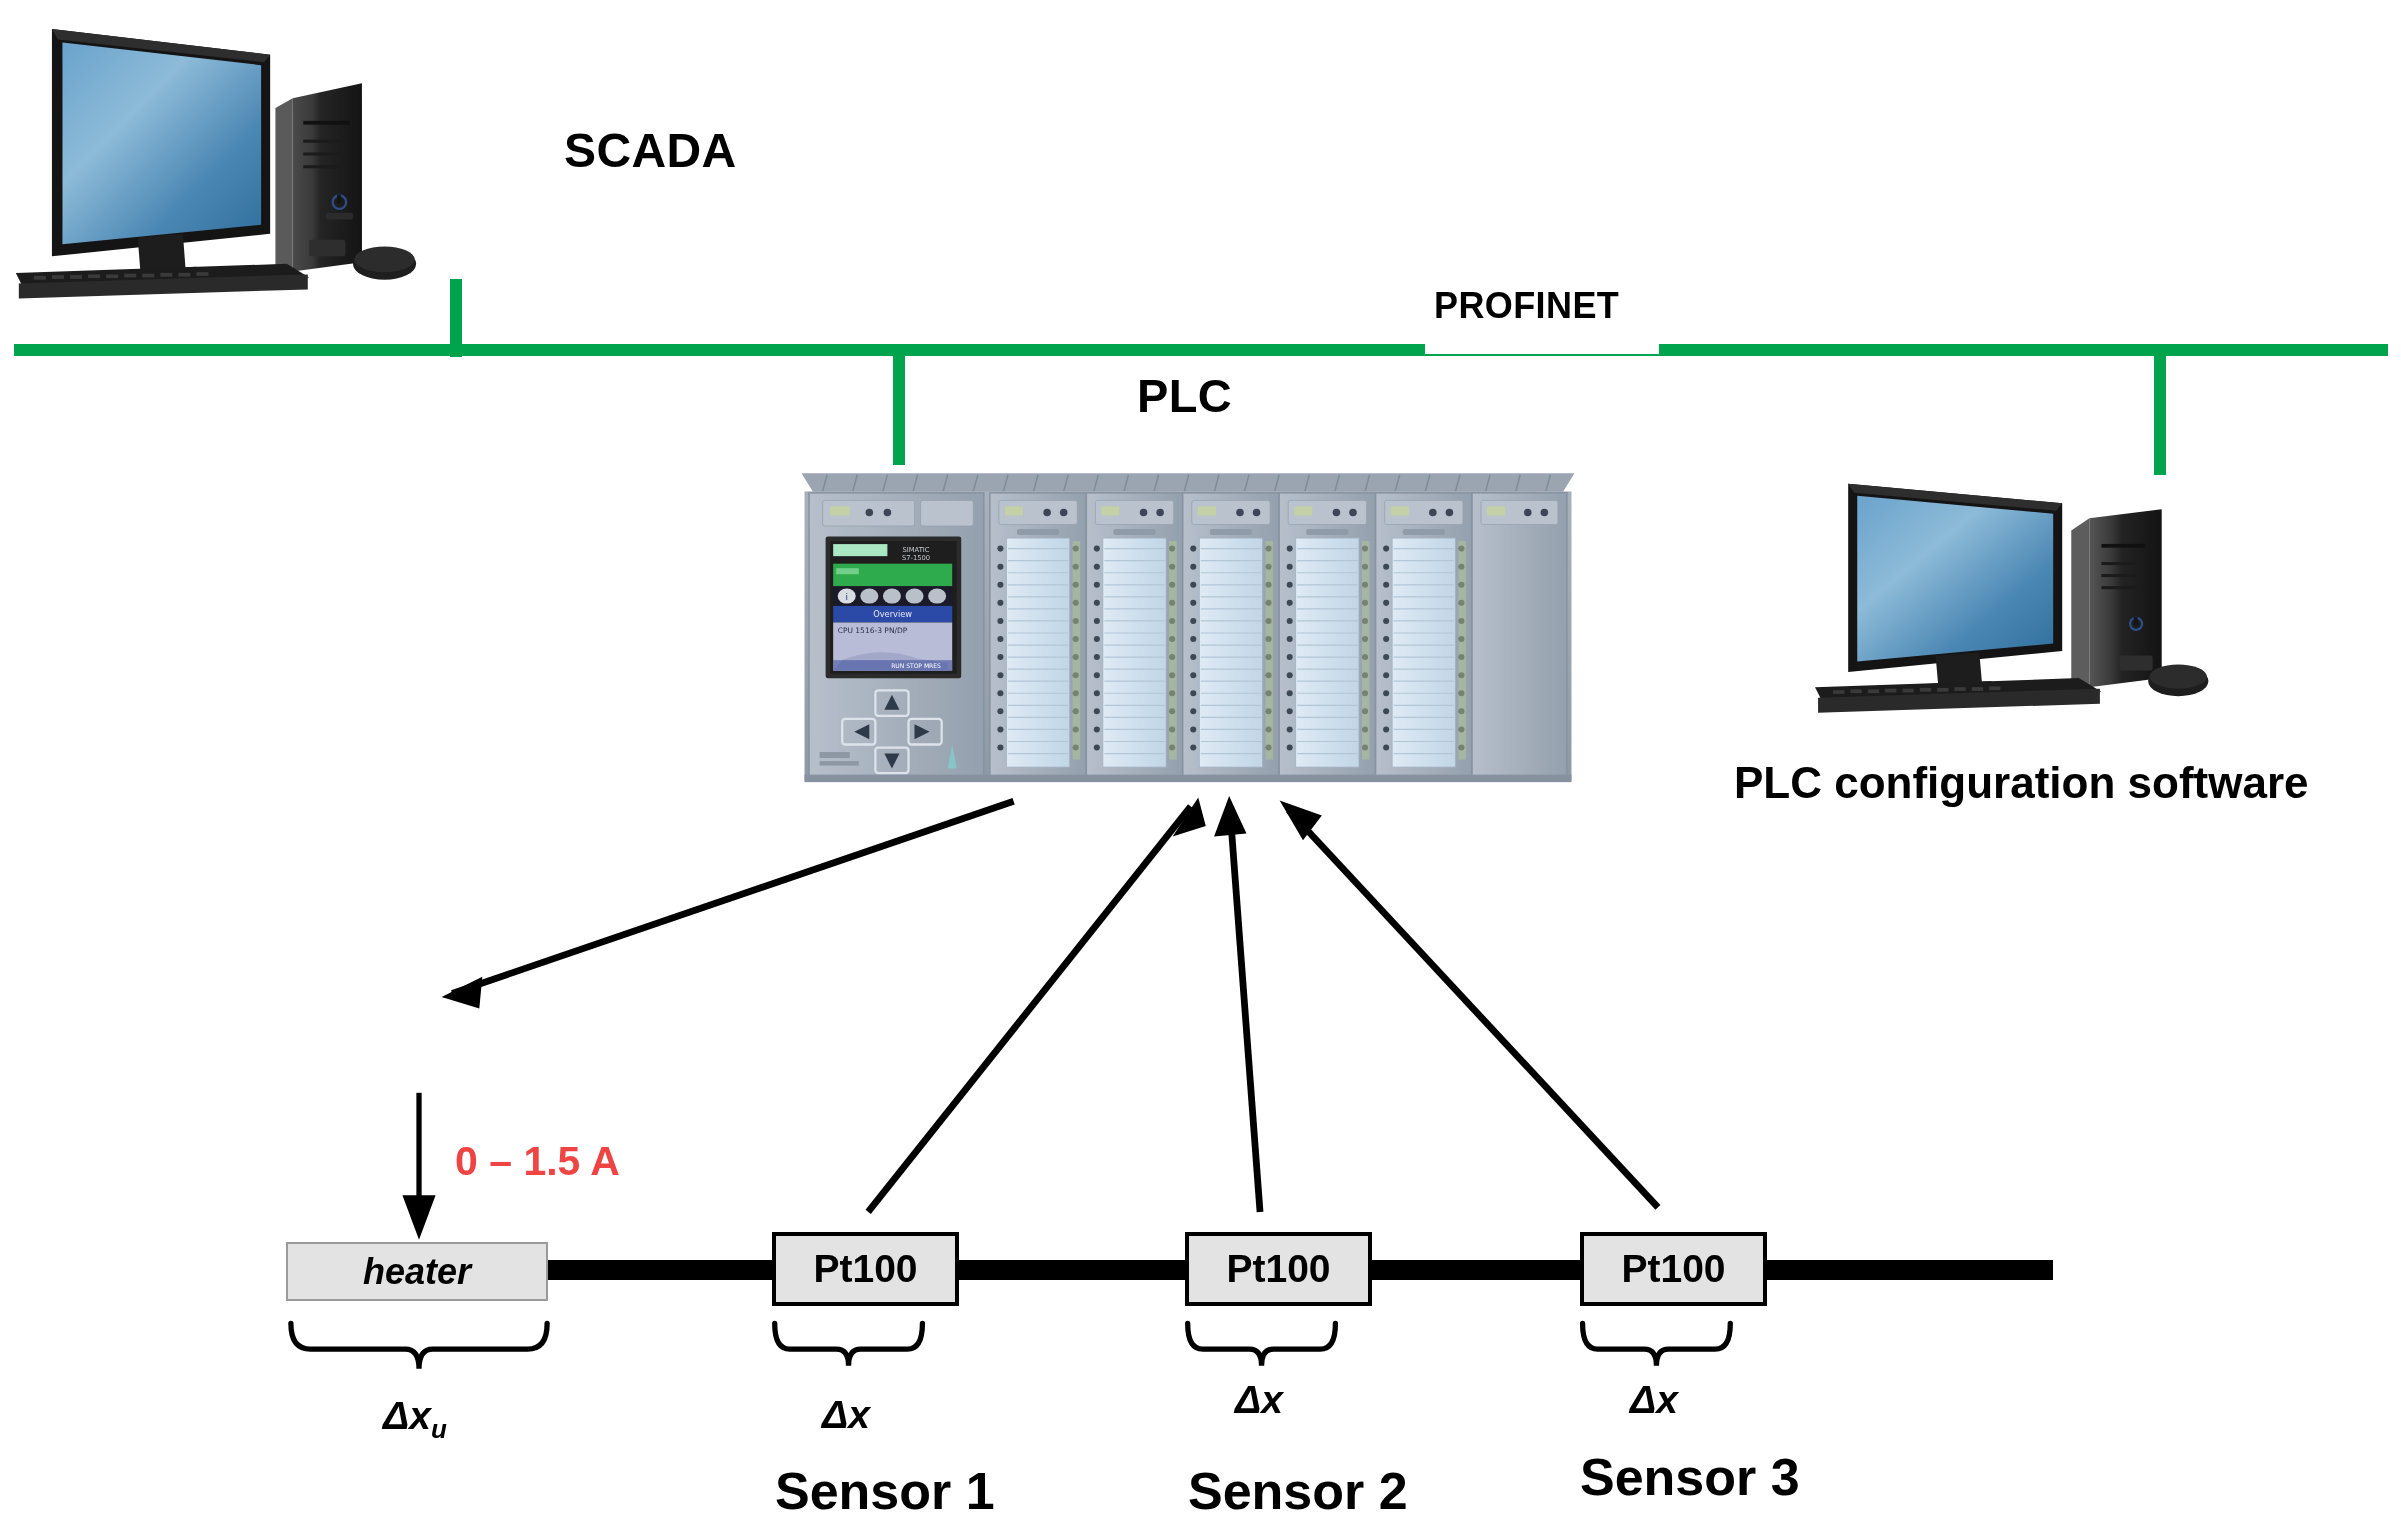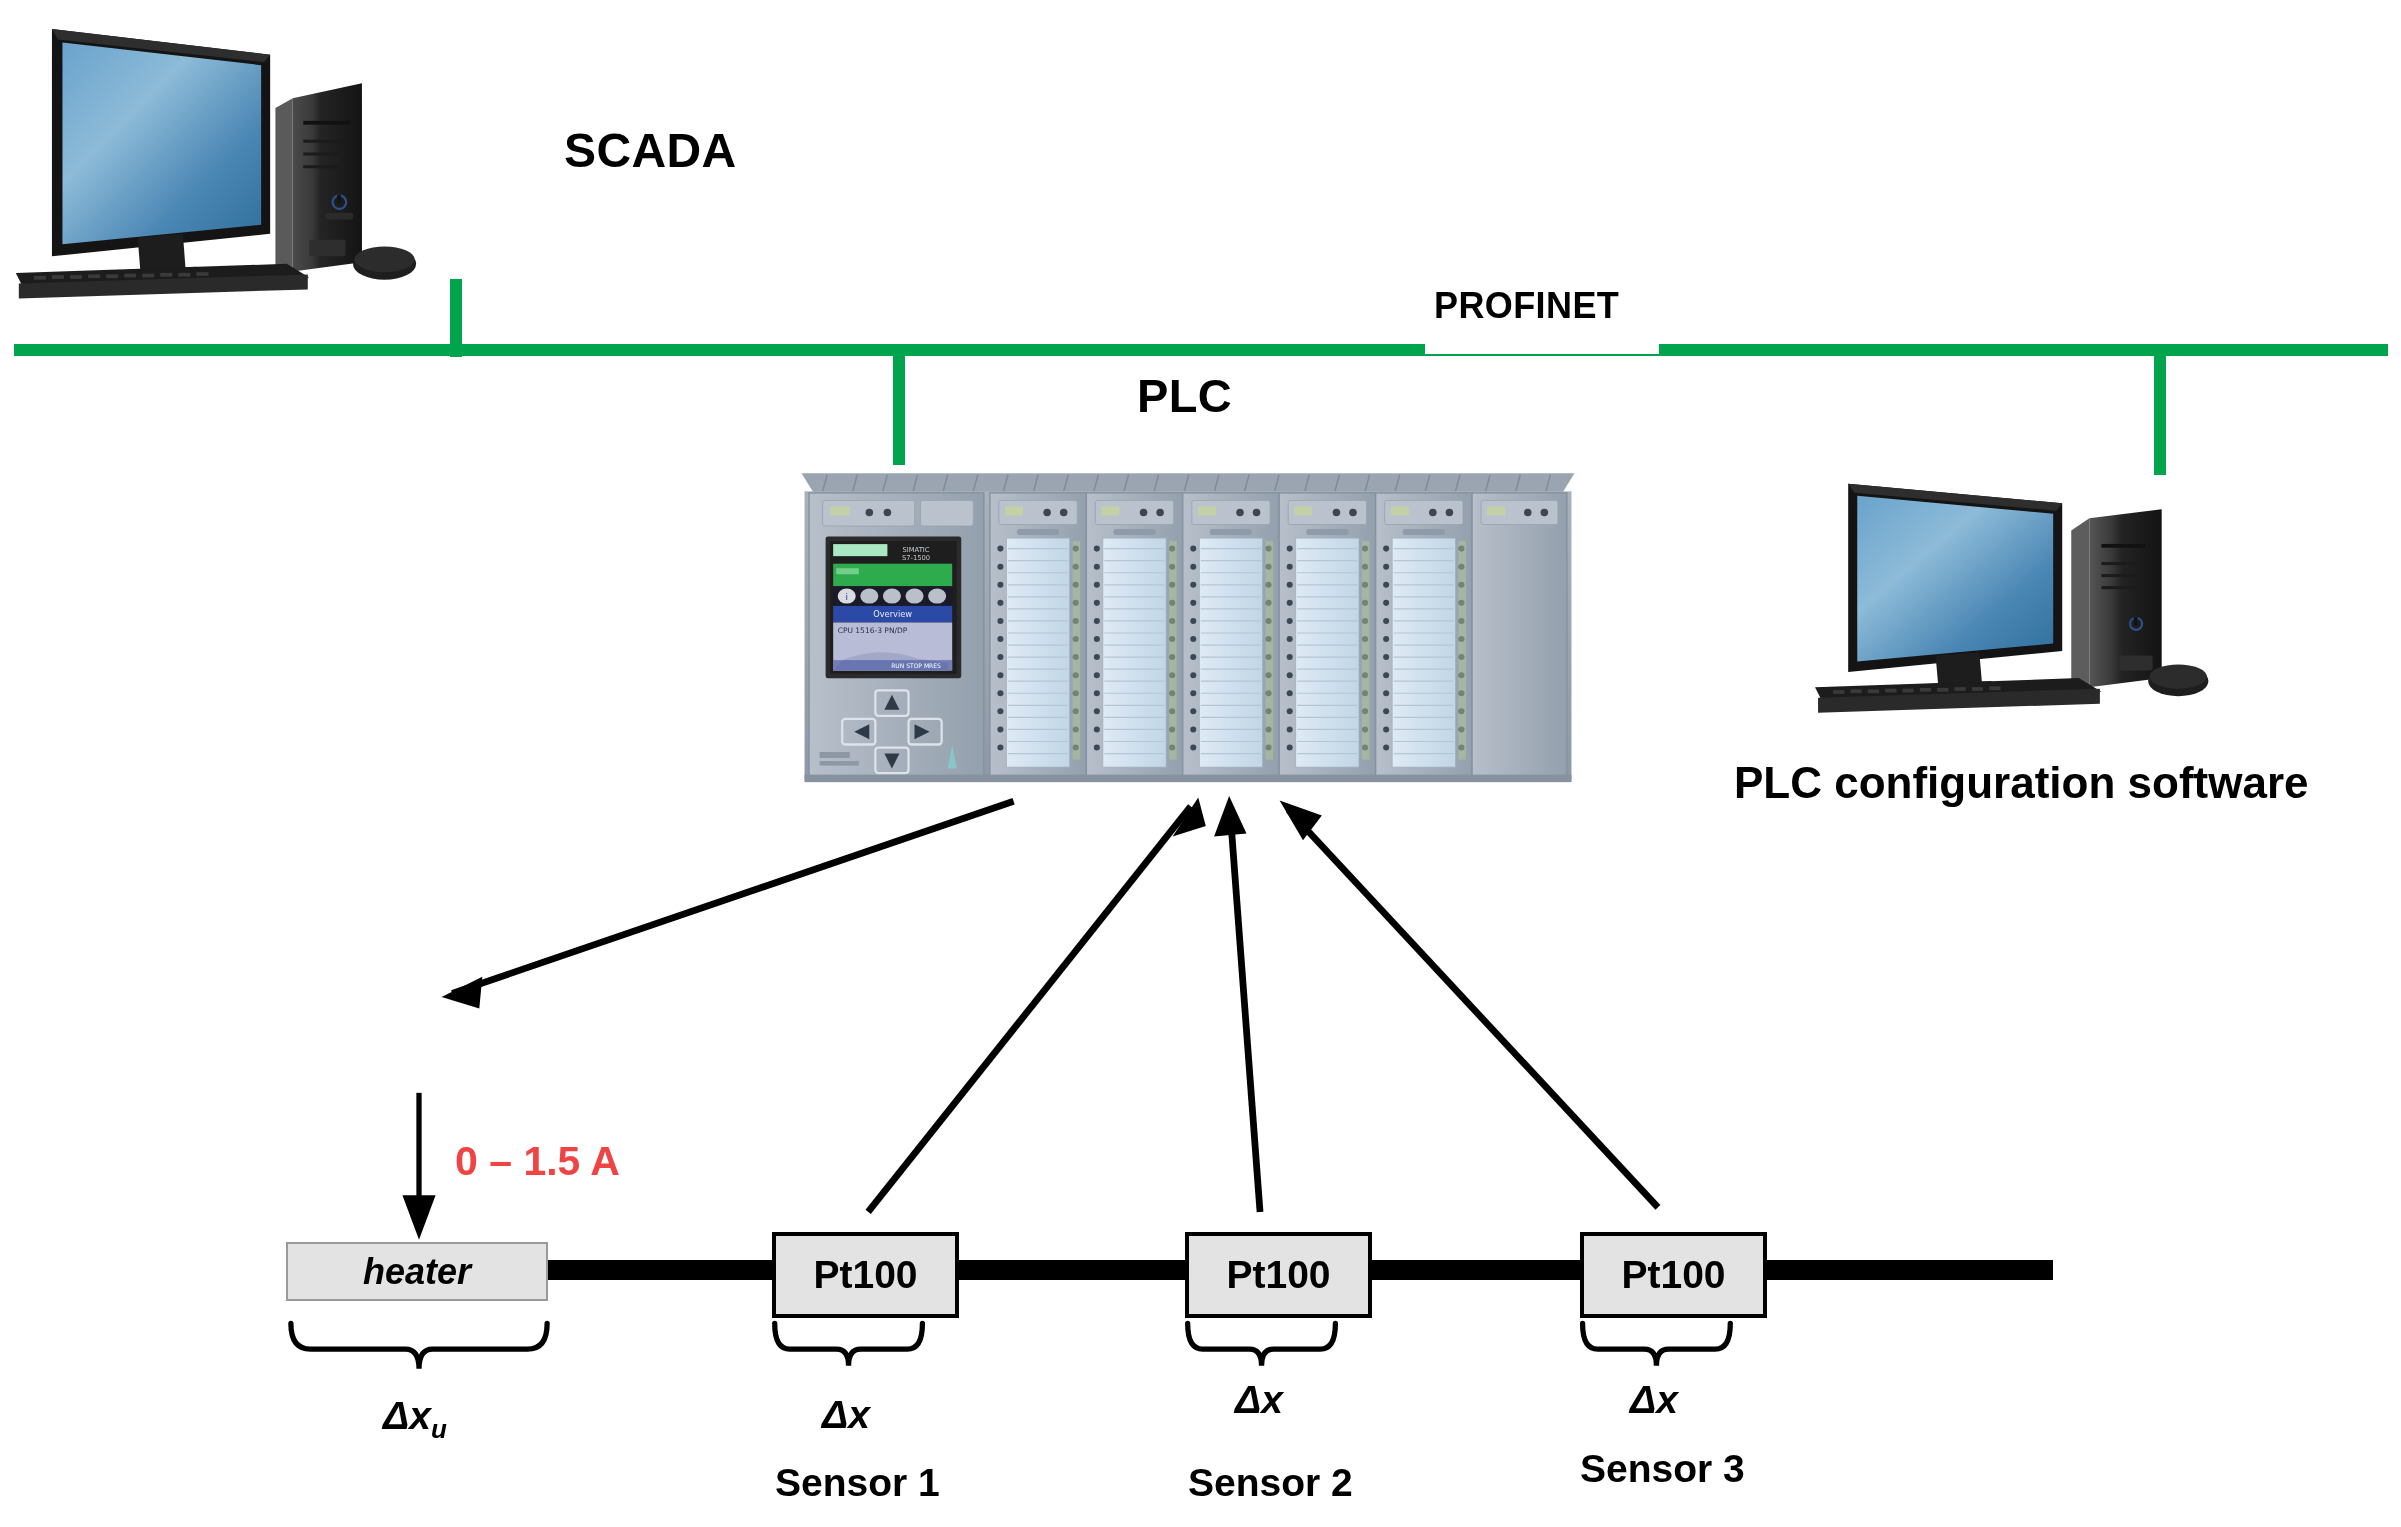--- a/index.html
+++ b/index.html
@@ -123,21 +123,21 @@
     position: absolute;
     top: 1260px;
     height: 19.6px;
     background: #000000;
   }
 
   
   .pt-box {
     position: absolute;
     top: 1232px;
-    width: 187px; height: 86px;
+    width: 187px; height: 74px;
     background: #E3E3E3;
     border: 4.5px solid #000000;
     box-sizing: border-box;
     display: flex;
     align-items: center;
     justify-content: center;
     font-family: "Liberation Sans", sans-serif;
     font-weight: bold;
     font-size: 39px;
     color: #000;
@@ -153,21 +153,21 @@
     white-space: nowrap;
   }
   .dx-label .sub {
     font-size: 26px;
     vertical-align: sub;
   }
   .sensor-label {
     position: absolute;
     font-family: "Liberation Sans", sans-serif;
     font-weight: bold;
-    font-size: 39px;
+    font-size: 52px;
     color: #000;
     white-space: nowrap;
   }
 
   
   .arrow-layer {
     position: absolute;
     left: 0; top: 0;
     width: 2401px; height: 1527px;
     pointer-events: none;

